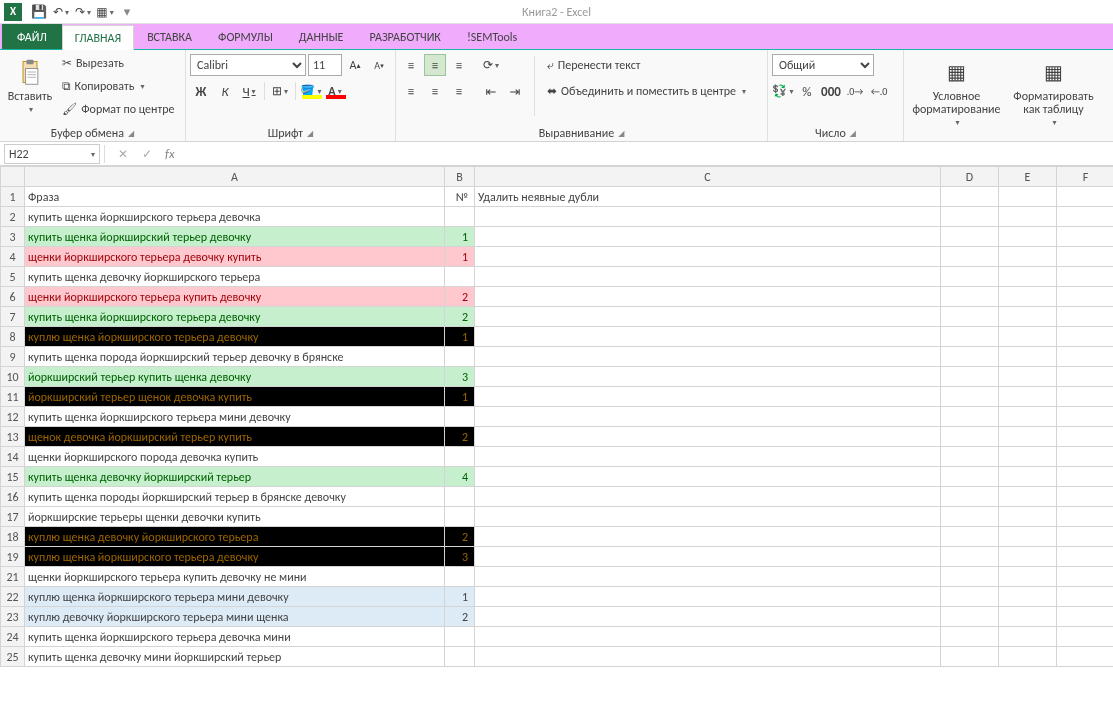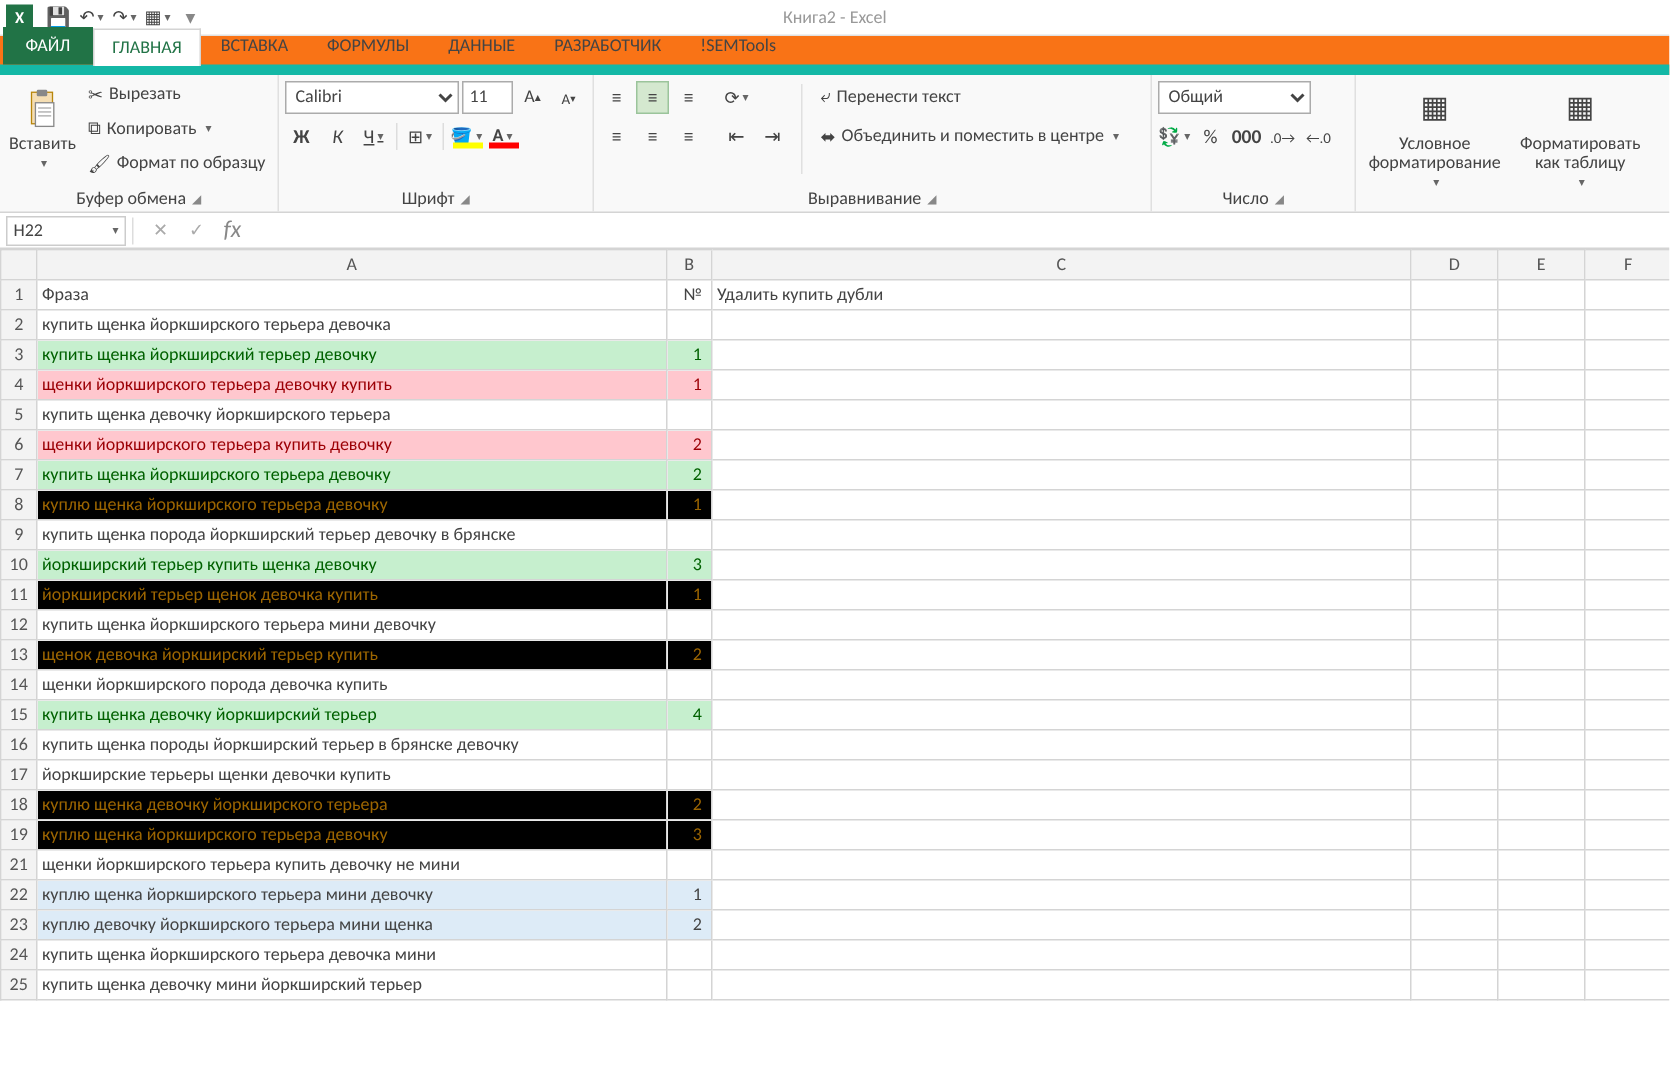--- a/index.html
+++ b/index.html
@@ -1,21 +1,21 @@
 <!DOCTYPE html>
 <html><head>
 <meta charset="utf-8">
 <style>
 *{box-sizing:border-box;margin:0;padding:0;font-family:"Segoe UI",Calibri,sans-serif;font-size:12px;color:#444}
 body{background:#fff;width:1113px;height:715px;overflow:hidden;user-select:none}
 .qat{height:24px;background:#fff;display:flex;align-items:center;padding:0 4px;border-bottom:1px solid #e1e1e1}
 .qat .xl{width:18px;height:18px;background:#217346;color:#fff;font-weight:bold;font-size:11px;display:flex;align-items:center;justify-content:center;margin-right:6px}
 .qat .qbtn{width:22px;height:20px;display:flex;align-items:center;justify-content:center;color:#444;font-size:13px}
 .qat .title{margin-left:auto;margin-right:auto;position:absolute;left:0;right:0;text-align:center;pointer-events:none;color:#999;font-size:12px}
-.tabs{height:26px;background:#f97316;display:flex;align-items:flex-end;border-bottom:7px solid #14b8a6;padding-left:2px}
+.tabs{height:26px;background:#f0abfc;display:flex;align-items:flex-end;border-bottom:1px solid #14b8a6;padding-left:2px}
 .tab{padding:5px 12px;font-size:12px;color:#444;cursor:pointer;border:1px solid transparent;border-bottom:none}
 .tab.file{background:#217346;color:#fff;padding:5px 14px}
 .tab.active{border-color:#d4d4d4;background:#fff;color:#217346;position:relative;top:1px}
 .ribbon{height:92px;background:#f9f9f9;border-bottom:1px solid #d4d4d4;display:flex}
 .rgroup{border-right:1px solid #e0e0e0;display:flex;flex-direction:column;padding:2px 4px 0}
 .rgroup .body{flex:1;display:flex;align-items:flex-start;gap:2px}
 .rgroup .lbl{height:16px;text-align:right;font-size:10px;color:#666;display:flex;align-items:center;justify-content:center;gap:4px}
 .rgroup .lbl .dlg{font-size:8px;color:#888}
 .vstack{display:flex;flex-direction:column;gap:1px}
 .hstack{display:flex;align-items:center;gap:2px}
@@ -23,24 +23,24 @@
 .bigbtn{width:52px;display:flex;flex-direction:column;align-items:center;justify-content:center;gap:2px;padding:4px 2px;font-size:11px;text-align:center;line-height:1.1}
 .bigbtn .ico{width:32px;height:32px;display:flex;align-items:center;justify-content:center;font-size:24px}
 .dd{font-size:8px;color:#666;margin-left:2px}
 select.fnt{height:22px;border:1px solid #ababab;background:#fff;font-size:12px;padding:0 2px}
 input.fsz{width:34px;height:22px;border:1px solid #ababab;text-align:left;padding:0 4px;font-size:12px}
 .ibtn{width:22px;height:22px;display:flex;align-items:center;justify-content:center;font-size:13px;border:1px solid transparent}
 .ibtn.on{background:#d4e8cf;border-color:#9bc49b}
 .colorbar{width:20px;height:4px;position:absolute;bottom:2px;left:1px}
 .ibtn{position:relative}
 .namebox-row{height:24px;background:#fff;border-bottom:1px solid #d4d4d4;display:flex;align-items:center}
-.namebox{width:80px;height:20px;border:1px solid #ccc;margin:12px 4px;padding:0 4px;display:flex;align-items:center;justify-content:space-between;font-size:12px}
+.namebox{width:96px;height:20px;border:1px solid #ccc;margin:12px 4px;padding:0 4px;display:flex;align-items:center;justify-content:space-between;font-size:12px}
 .fxbtns{display:flex;gap:0;margin:0 6px}
 .fxbtn{width:24px;height:20px;display:flex;align-items:center;justify-content:center;color:#aaa;font-size:12px}
-.fxlbl{font-style:italic;color:#888;font-size:16px;margin-right:6px}
+.fxlbl{font-style:italic;color:#888;font-size:13px;margin-right:6px}
 .fbar{flex:1;height:20px;border:none;padding:0 4px;font-size:12px}
 .grid-wrap{position:relative;overflow:hidden;height:548px}
 table.grid{border-collapse:collapse;table-layout:fixed;width:1113px}
 .grid th,.grid td{border:1px solid #d4d4d4;height:20px;padding:0 3px;font-size:12px;text-align:left;overflow:hidden;white-space:nowrap}
 .grid th{background:#f3f3f3;font-weight:normal;text-align:center;color:#555}
 .grid th.rowh{text-align:center;width:24px}
 .grid td.num{text-align:right;padding-right:6px}
 .c-green{background:#c6efce}
 .c-red{background:#ffc7ce}
 .c-yellow{background:#000000}
@@ -106,21 +106,21 @@
             <span>✂</span>
             <span>Вырезать</span>
           </div>
         <div class="rbtn">
             <span>⧉</span>
             <span>Копировать</span>
             <span class="dd">▾</span>
           </div>
         <div class="rbtn">
             <span>🖌</span>
-            <span>Формат по образцу</span>
+            <span>Формат по центре</span>
           </div>
       </div>
     </div>
     <div class="lbl">
         <span>Буфер обмена</span>
         <span class="dlg">◢</span>
       </div>
   </div>
 
   <div class="rgroup" style="width:210px">
@@ -271,21 +271,21 @@
   <th>D</th>
   <th>E</th>
   <th>F</th>
 </tr>
 </thead>
 <tbody id="grid-body">
 <tr>
   <th class="rowh">1</th>
   <td>Фраза</td>
   <td class="num dashed-col">№</td>
-  <td>Удалить купить дубли</td>
+  <td>Удалить неявные дубли</td>
   <td></td>
           <td></td>
           <td></td>
 </tr>
 <tr>
           <th class="rowh">2</th>
           <td class=" ">купить щенка йоркширского терьера девочка</td>
           <td class="num dashed-col  "></td>
           <td></td>
           <td></td>

